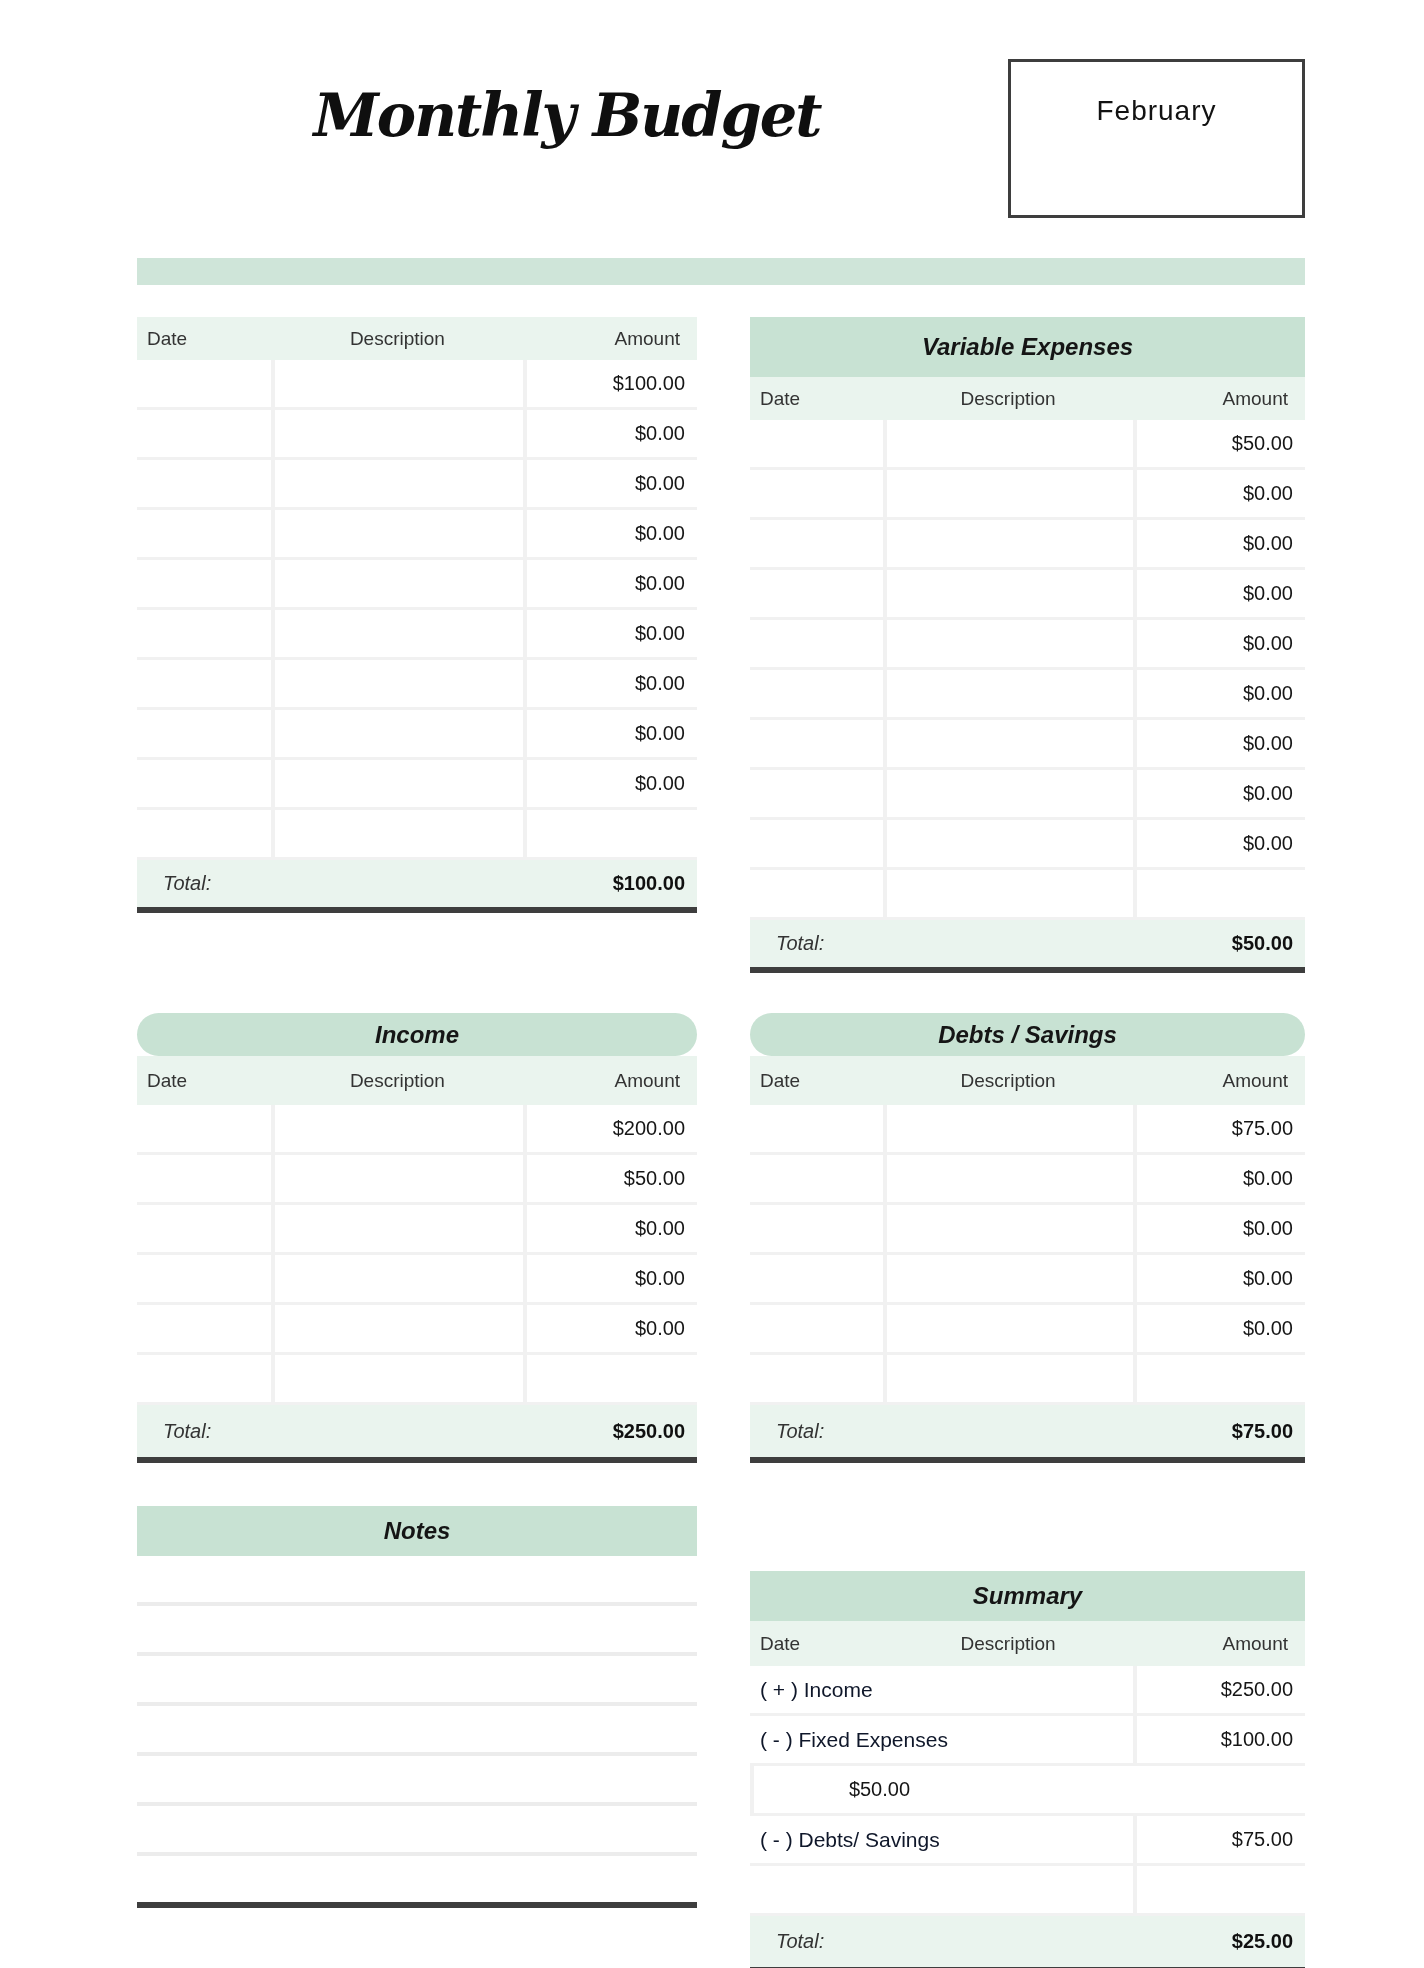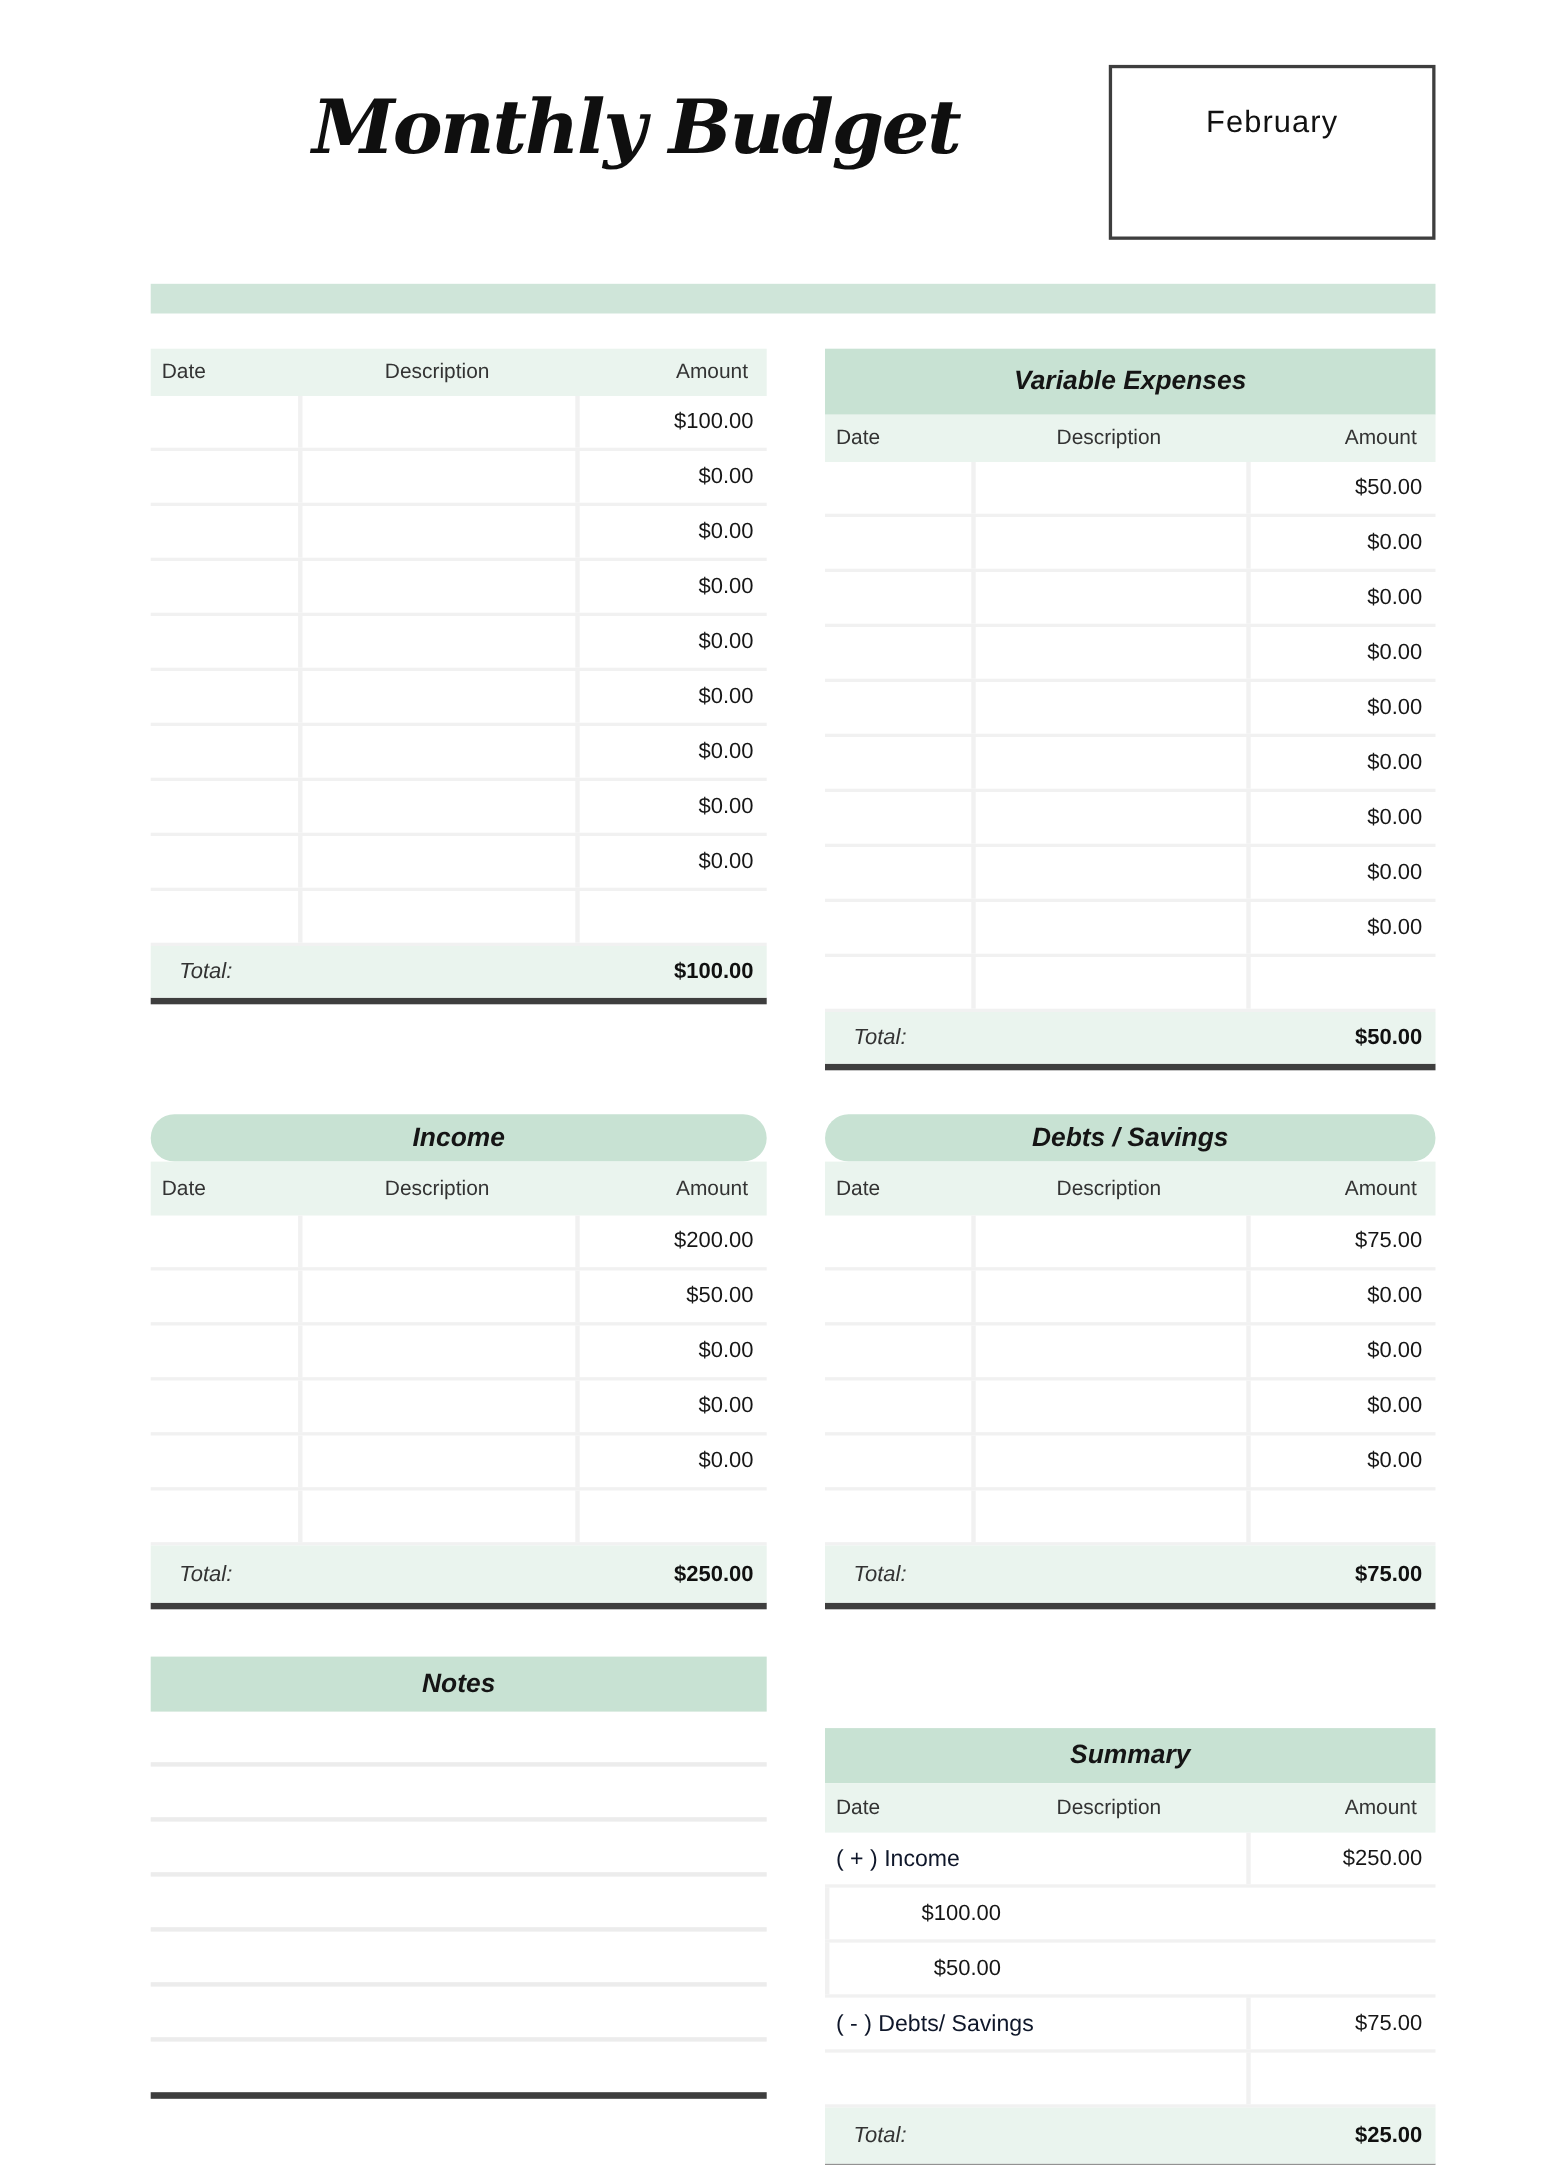--- a/index.html
+++ b/index.html
@@ -1,22 +1,22 @@
 <!DOCTYPE html>
 <html><head>
 <meta charset="utf-8">
 <style>
   html,body{margin:0;padding:0;background:#ffffff;}
   .page{position:relative;width:1424px;height:1968px;background:#fff;overflow:hidden;
         font-family:"Liberation Sans",sans-serif;color:#1c1c1c;}
 
-  .script-title{position:absolute;left:148px;top:48px;width:860px;height:135px;
+  .script-title{position:absolute;left:137px;top:48px;width:860px;height:135px;
         display:flex;align-items:center;justify-content:center;
         font-family:"DejaVu Serif",serif;font-style:italic;font-weight:700;
-        font-size:68px;color:#0f0f0f;letter-spacing:-2px;white-space:nowrap;}
+        font-size:59px;color:#0f0f0f;letter-spacing:-2px;white-space:nowrap;}
 
   .month-box{position:absolute;left:1008px;top:59px;width:297px;height:159px;
         border:3px solid #3e3e3e;box-sizing:border-box;background:#fff;}
   .month-box-header{height:55px;background:#c8e2d3;border-bottom:3px solid #3e3e3e;
         display:flex;align-items:center;justify-content:center;
         font-style:italic;font-weight:700;font-size:21px;color:#141414;box-sizing:border-box;}
   .month-box-value{height:98px;display:flex;align-items:center;justify-content:center;
         font-size:28px;letter-spacing:1px;color:#121212;}
 
   .banner{position:absolute;left:137px;top:258px;width:1168px;height:27px;background:#cfe5d9;}
@@ -314,20 +314,21 @@
       <span class="c-date">Date</span>
       <span class="c-desc">Description</span>
       <span class="c-amt">Amount</span>
     </div>
     <div class="sum-body">
         <div class="sum-row">
           <div class="sum-label">( + )  Income</div>
           <div class="sum-amt">$250.00</div>
         </div>
         <div class="sum-row">
+          <div class="sum-label">( - )  Fixed Expenses</div>
           <div class="sum-amt">$100.00</div>
         </div>
         <div class="sum-row">
           <div class="sum-amt">$50.00</div>
         </div>
         <div class="sum-row">
           <div class="sum-label">( - )  Debts/ Savings</div>
           <div class="sum-amt">$75.00</div>
         </div>
         <div class="sum-row">

